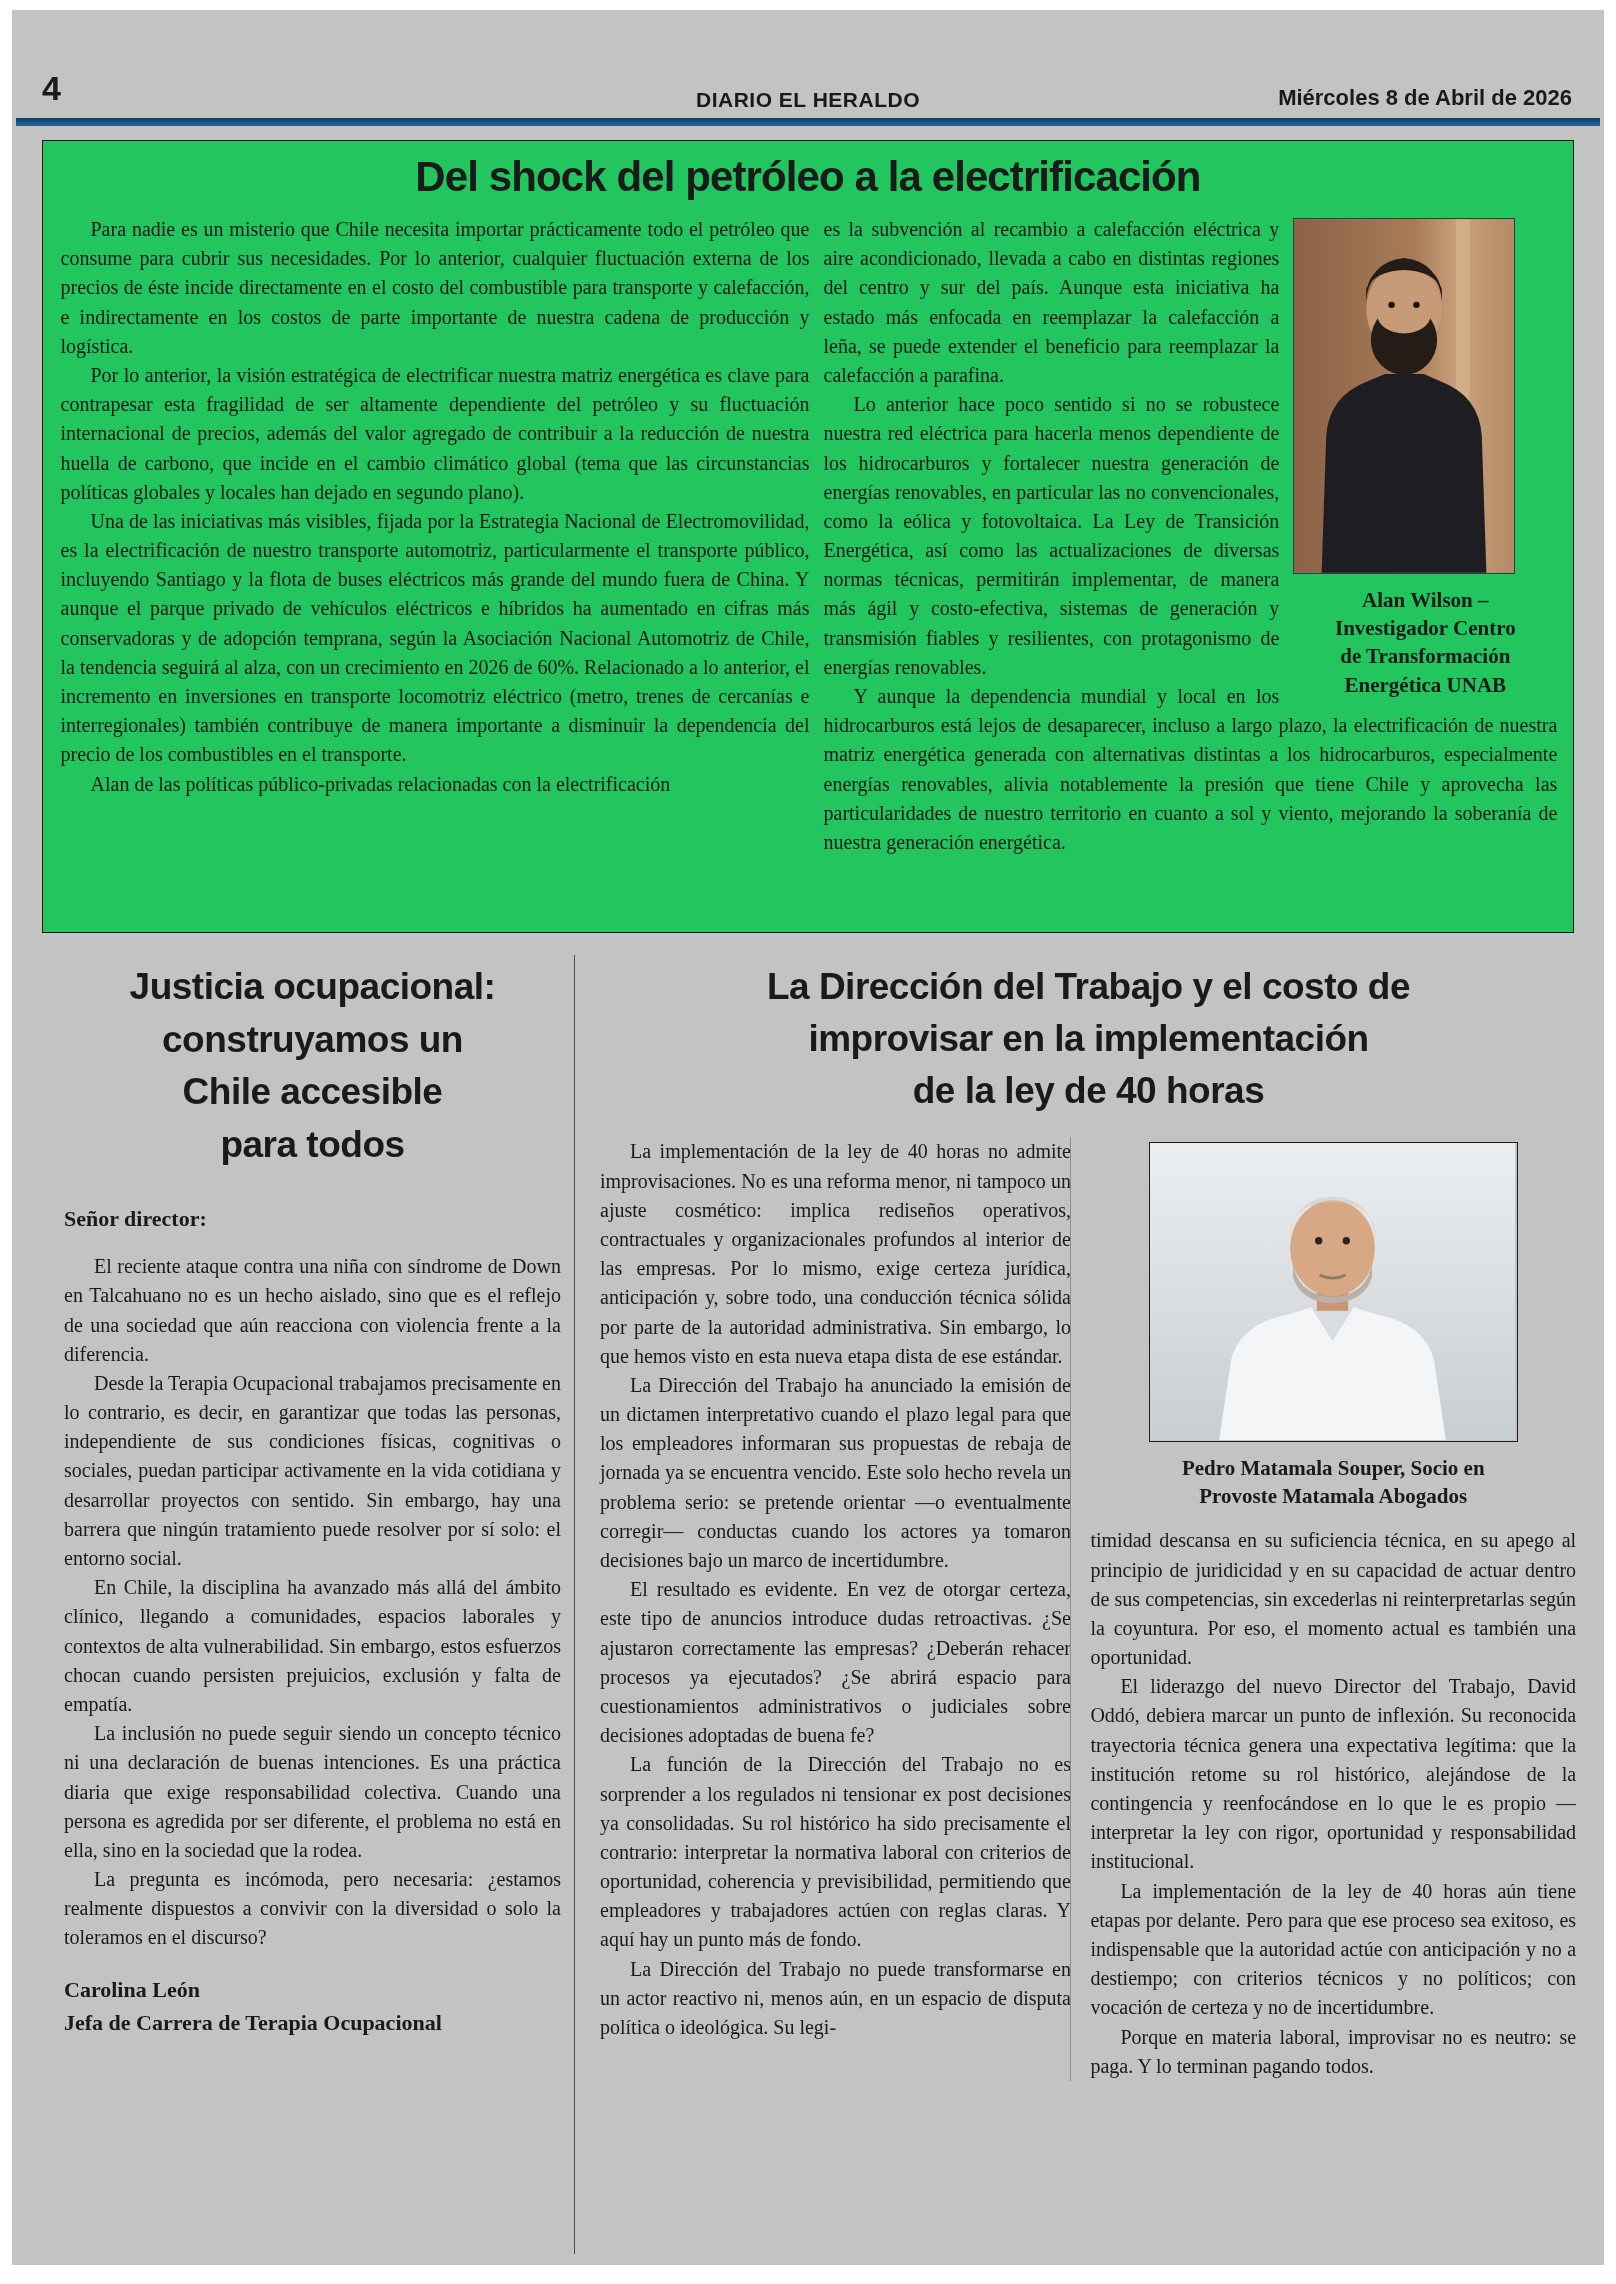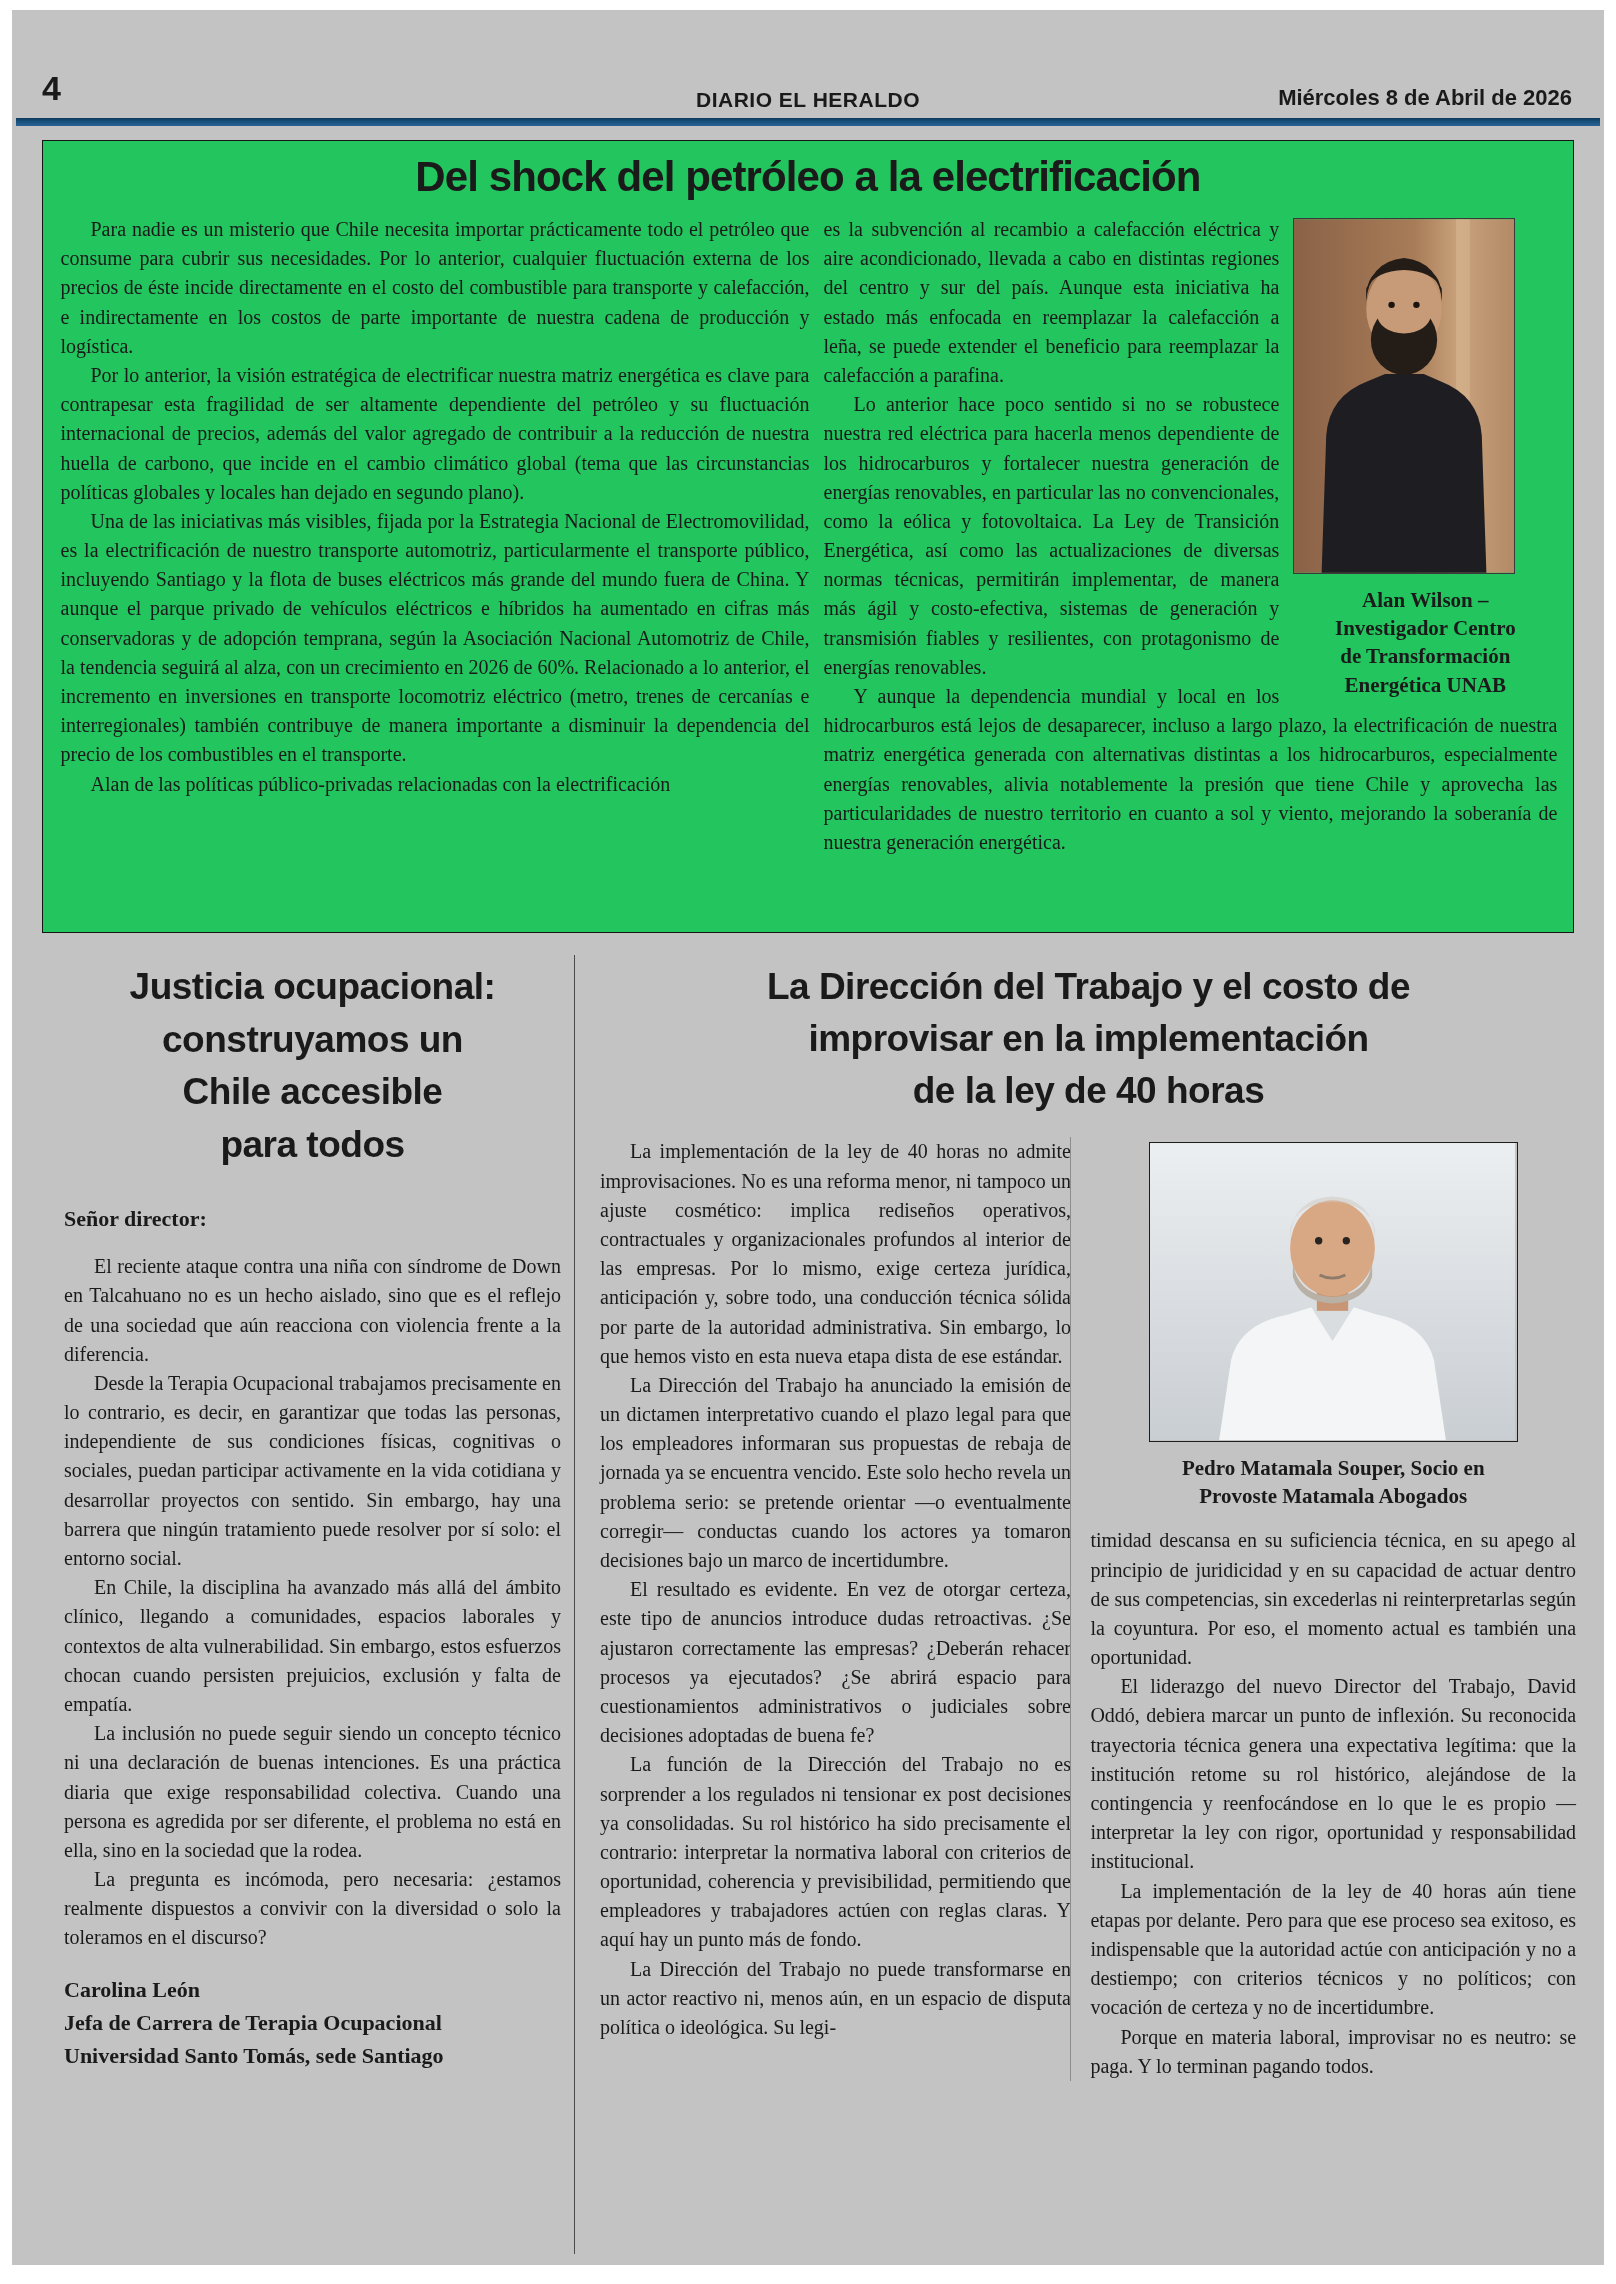--- a/index.html
+++ b/index.html
@@ -117,21 +117,20 @@
   <div class="a2-paras bodytext">
       <p class="para">El reciente ataque contra una niña con síndrome de Down en Talcahuano no es un hecho aislado, sino que es el reflejo de una sociedad que aún reacciona con violencia frente a la diferencia.</p>
       <p class="para">Desde la Terapia Ocupacional trabajamos precisamente en lo contrario, es decir, en garantizar que todas las personas, independiente de sus condiciones físicas, cognitivas o sociales, puedan participar activamente en la vida cotidiana y desarrollar proyectos con sentido. Sin embargo, hay una barrera que ningún tratamiento puede resolver por sí solo: el entorno social.</p>
       <p class="para">En Chile, la disciplina ha avanzado más allá del ámbito clínico, llegando a comunidades, espacios laborales y contextos de alta vulnerabilidad. Sin embargo, estos esfuerzos chocan cuando persisten prejuicios, exclusión y falta de empatía.</p>
       <p class="para">La inclusión no puede seguir siendo un concepto técnico ni una declaración de buenas intenciones. Es una práctica diaria que exige responsabilidad colectiva. Cuando una persona es agredida por ser diferente, el problema no está en ella, sino en la sociedad que la rodea.</p>
       <p class="para">La pregunta es incómoda, pero necesaria: ¿estamos realmente dispuestos a convivir con la diversidad o solo la toleramos en el discurso?</p>
     </div>
   <div class="signature">
       <div>Carolina León</div>
       <div>Jefa de Carrera de Terapia Ocupacional</div>
-      <div>Universidad Santo Tomás, sede Santiago</div>
     </div>
 </div>
 
 <div class="v-divider"></div>
 
 <div class="a3">
   <h2 class="a3-title">
       <div>La Dirección del Trabajo y el costo de</div>
       <div>improvisar en la implementación</div>
       <div>de la ley de 40 horas</div>

